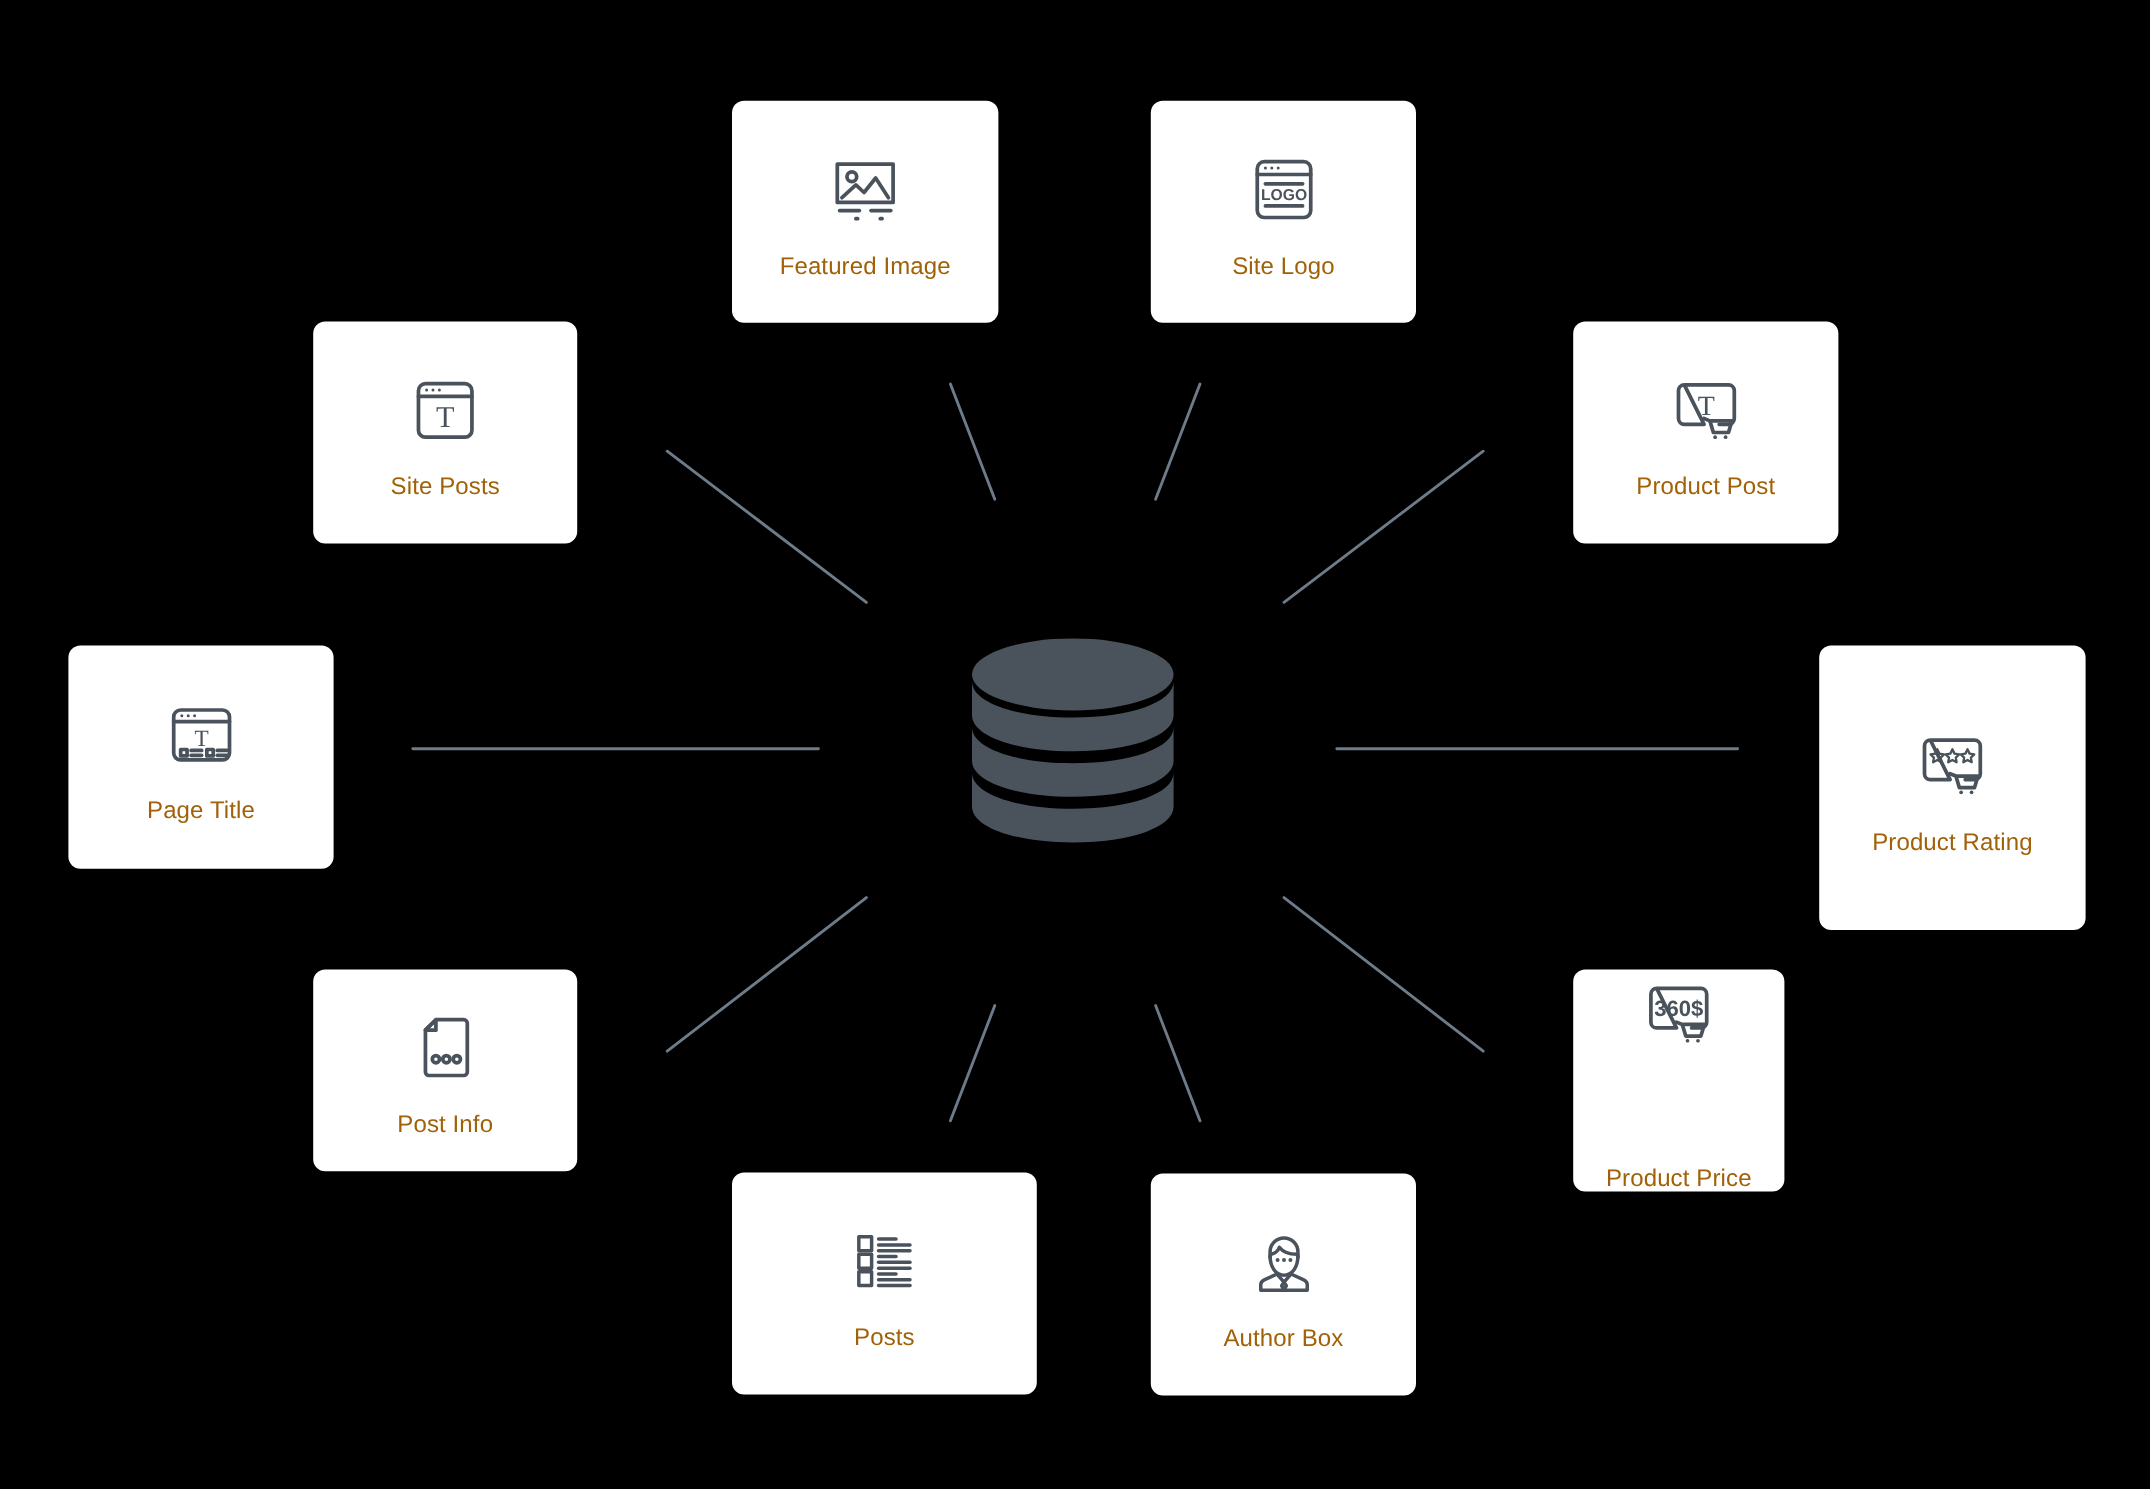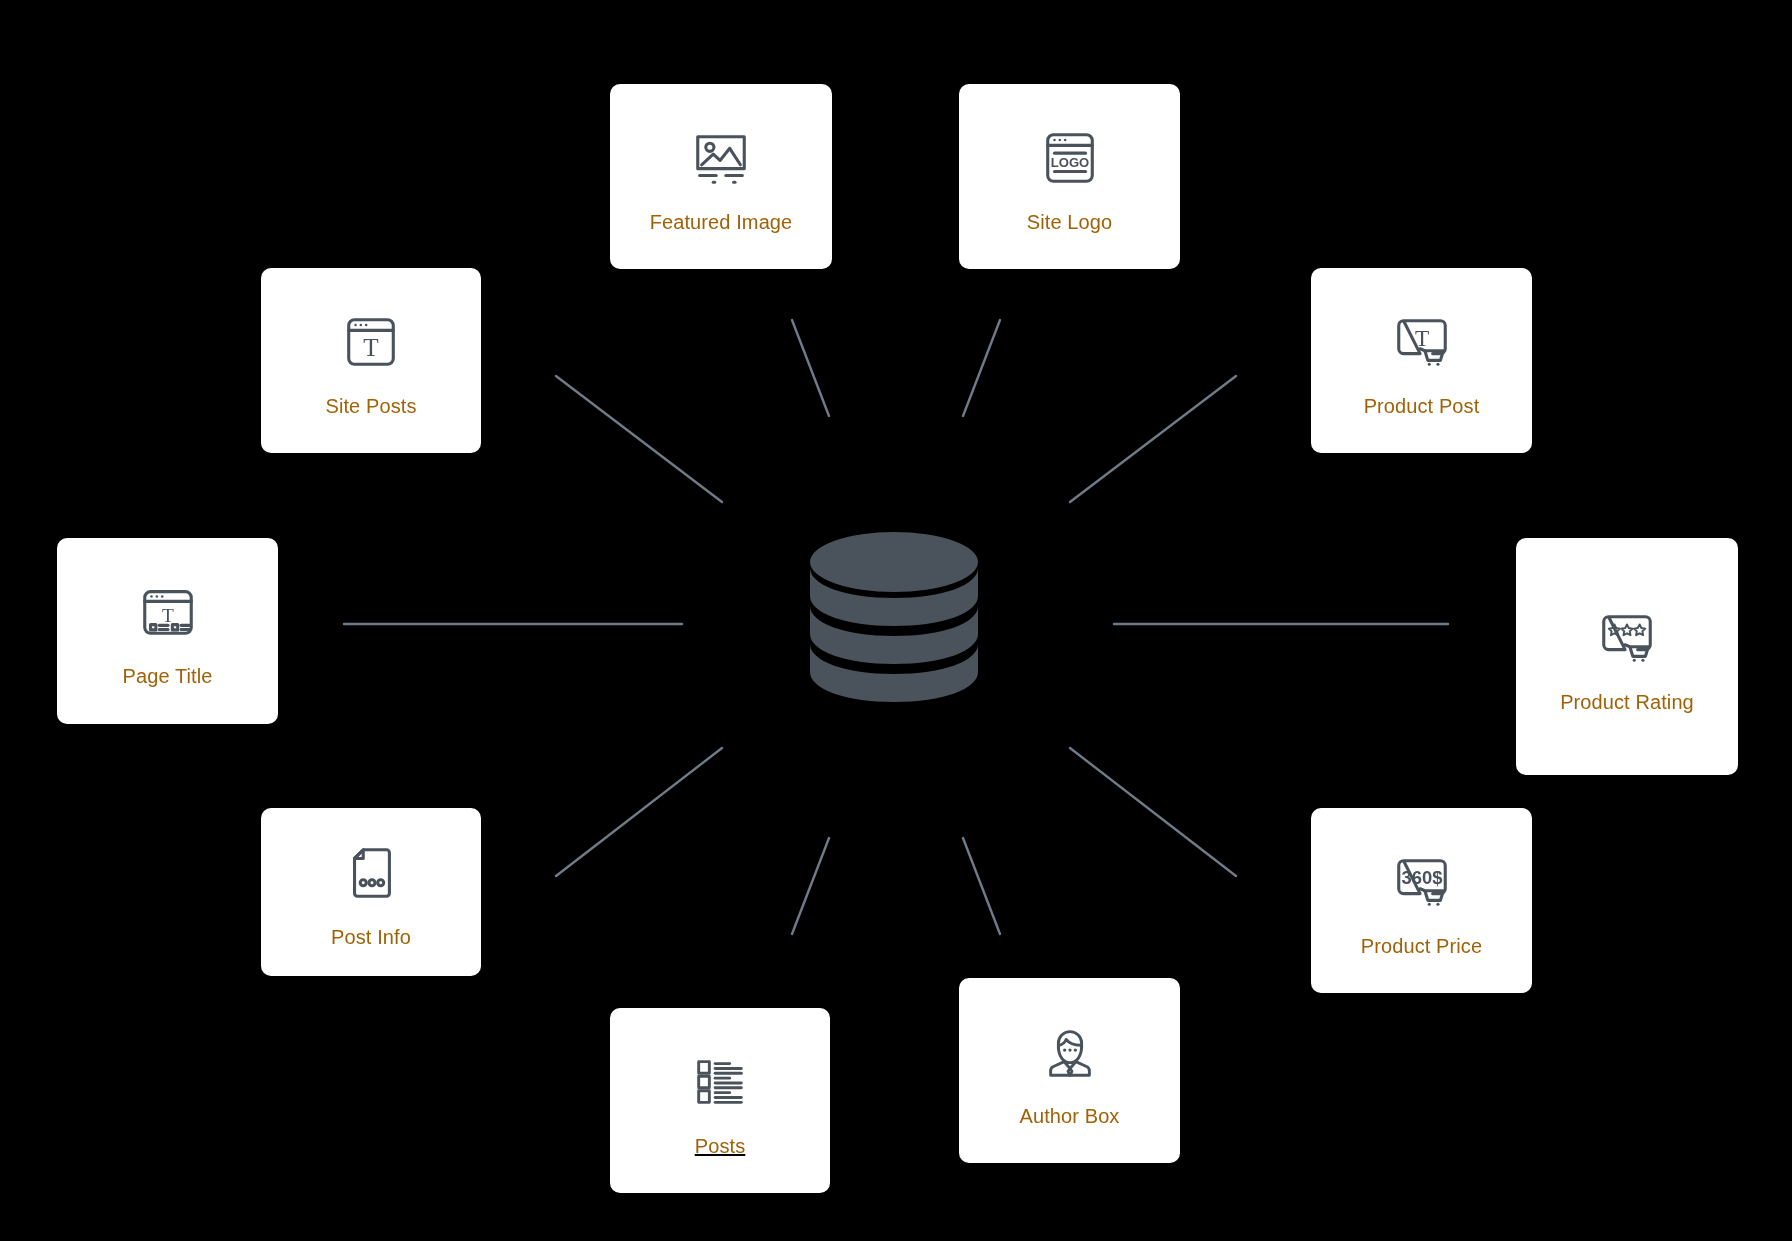--- a/index.html
+++ b/index.html
@@ -63,22 +63,22 @@
   }
 
   
   #card-featured-image { left: 610px;  top: 84px;  width: 222px; height: 185px; }
   #card-site-logo      { left: 959px;  top: 84px;  width: 221px; height: 185px; }
   #card-site-title     { left: 261px;  top: 268px; width: 220px; height: 185px; }
   #card-product-title  { left: 1311px; top: 268px; width: 221px; height: 185px; }
   #card-page-title     { left: 57px;   top: 538px; width: 221px; height: 186px; }
   #card-product-rating { left: 1516px; top: 538px; width: 222px; height: 237px; }
   #card-post-info      { left: 261px;  top: 808px; width: 220px; height: 168px; }
-  #card-product-price  { left: 1311px; top: 808px; width: 221px; height: 185px; }
-  #card-posts          { left: 610px;  top: 1008px; width: 220px; height: 185px; text-decoration: underline; }
+  #card-product-price  { left: 1311px; top: 808px; width: 176px; height: 185px; justify-content: space-between; }
+  #card-posts          { left: 610px;  top: 977px; width: 254px; height: 185px; }
   #card-author-box     { left: 959px;  top: 978px; width: 221px; height: 185px; }
 </style>
 </head>
 <body>
 
 <div id="stage">
 
   <svg id="connectors" viewBox="0 0 1792 1241" width="1792" height="1241">
     <g stroke="#6e7b88" stroke-width="2.4" stroke-linecap="round" fill="none">
 

